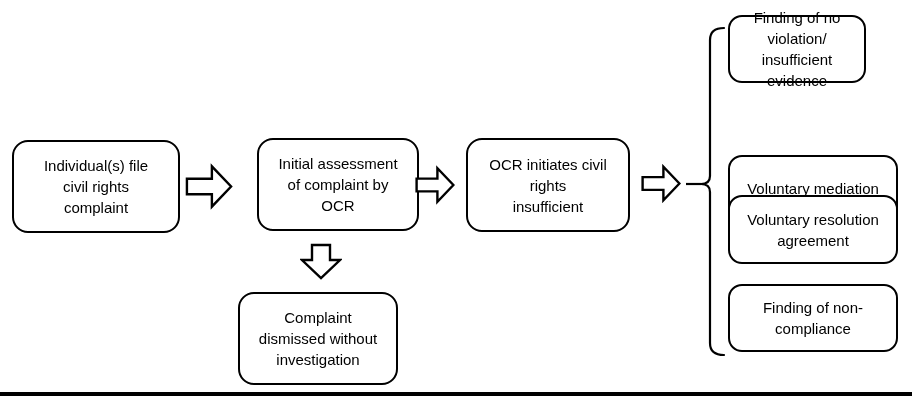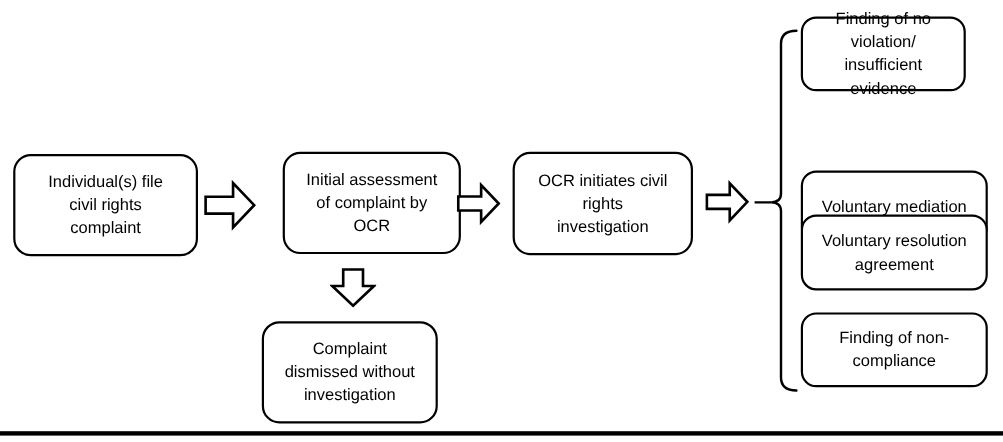--- a/index.html
+++ b/index.html
@@ -58,40 +58,40 @@
   <div class="node" style="left:239px; top:138px; width:162px; height:93px;margin-left:18px;">Initial assessment
 of complaint by
 OCR</div>
 
   <svg class="shape" style="left:415px; top:165px;" width="40" height="40" viewBox="0 0 50 48">
     <path d="M2 16 L28 16 L28 3 L48 24 L28 45 L28 32 L2 32 Z" fill="#ffffff" stroke="#000000" stroke-width="2.4" vector-effect="non-scaling-stroke"></path>
   </svg>
 
   <div class="node" style="left:466px; top:138px; width:164px; height:94px;">OCR initiates civil
 rights
-investigation</div>
+insufficient</div>
 
   <svg class="shape" style="left:641px; top:163px;" width="40" height="41" viewBox="0 0 50 48">
     <path d="M2 16 L28 16 L28 3 L48 24 L28 45 L28 32 L2 32 Z" fill="#ffffff" stroke="#000000" stroke-width="2.4" vector-effect="non-scaling-stroke"></path>
   </svg>
 
   <svg class="shape" style="left:300px; top:243px;" width="42" height="37" viewBox="0 0 42 37">
     <path d="M12 2 L30 2 L30 17 L40 17 L21 35 L2 17 L12 17 Z" fill="#ffffff" stroke="#000000" stroke-width="2.4" vector-effect="non-scaling-stroke"></path>
   </svg>
 
   <div class="node" style="left:238px; top:292px; width:160px; height:93px;">Complaint
 dismissed without
 investigation</div>
 
   <svg class="shape" style="left:680px; top:20px;" width="48" height="343" viewBox="0 0 48 343">
     <path d="M6 164 L21 164" fill="none" stroke="#000000" stroke-width="2.2"></path>
     <path d="M44 8 Q30 8 30 20 L30 156 Q30 164 21 164 Q30 164 30 172 L30 323 Q30 335 44 335" fill="none" stroke="#000000" stroke-width="2.2" stroke-linecap="round"></path>
   </svg>
 
-  <div class="node outcome" style="left:728px; top:15px; width:150px; height:68px;">Finding of no
+  <div class="node outcome" style="left:728px; top:15px; width:138px; height:68px;">Finding of no
 violation/
 insufficient evidence</div>
 
   <div class="node outcome" style="left:728px; top:107px; width:170px; height:66px;margin-top:48px;">Voluntary mediation</div>
 
   <div class="node outcome" style="left:728px; top:284px; width:170px; height:68px;">Finding of non-
 compliance</div>
 
   <div class="node outcome" style="left:728px; top:195px; width:170px; height:69px;">Voluntary resolution
 agreement</div>

